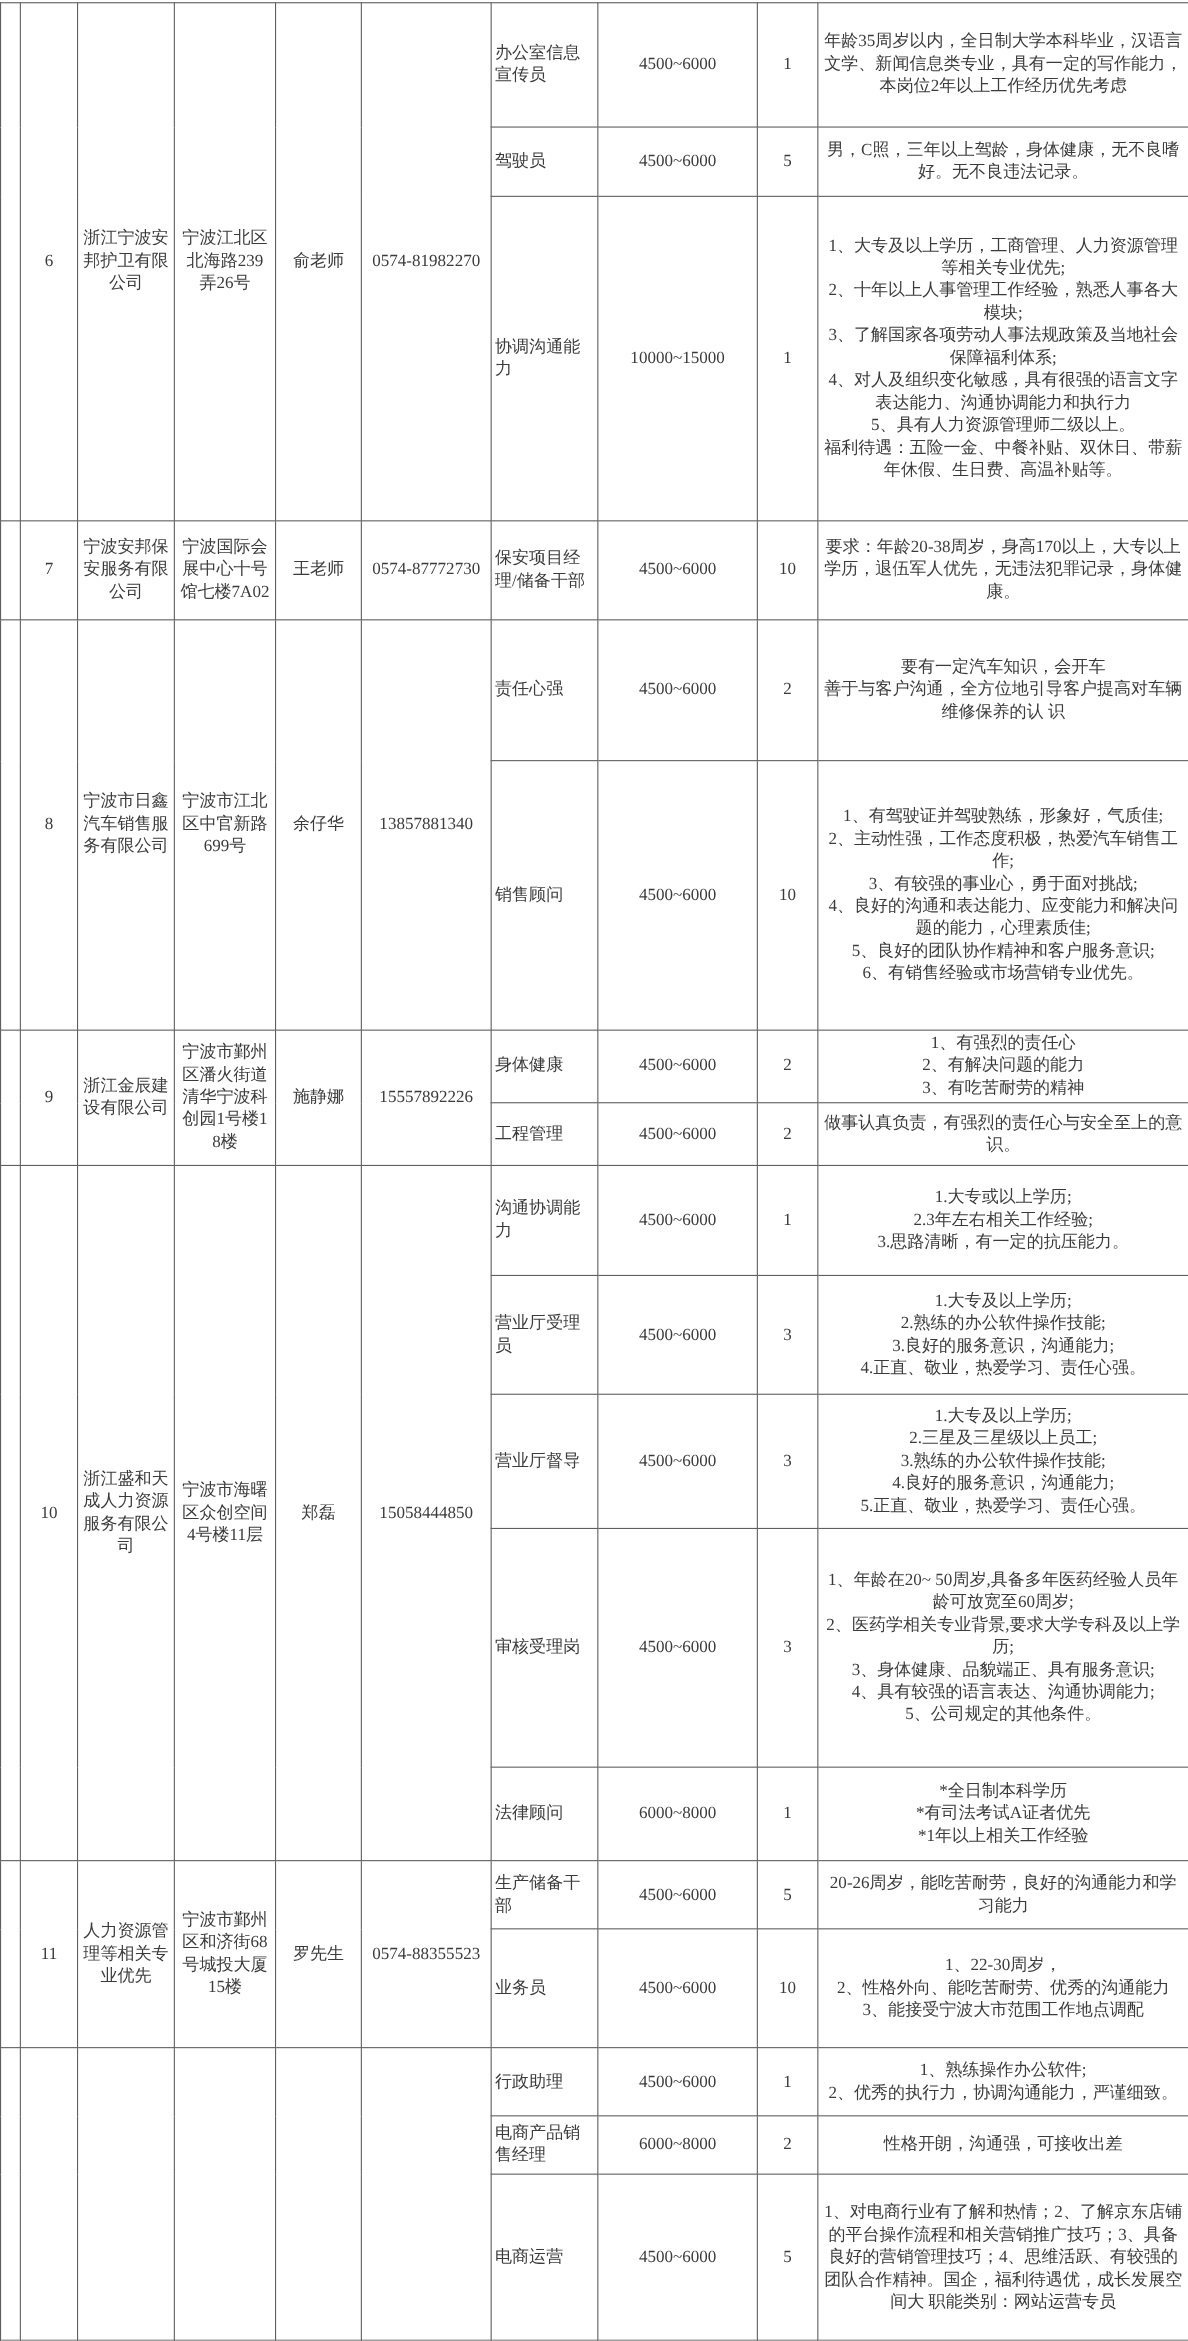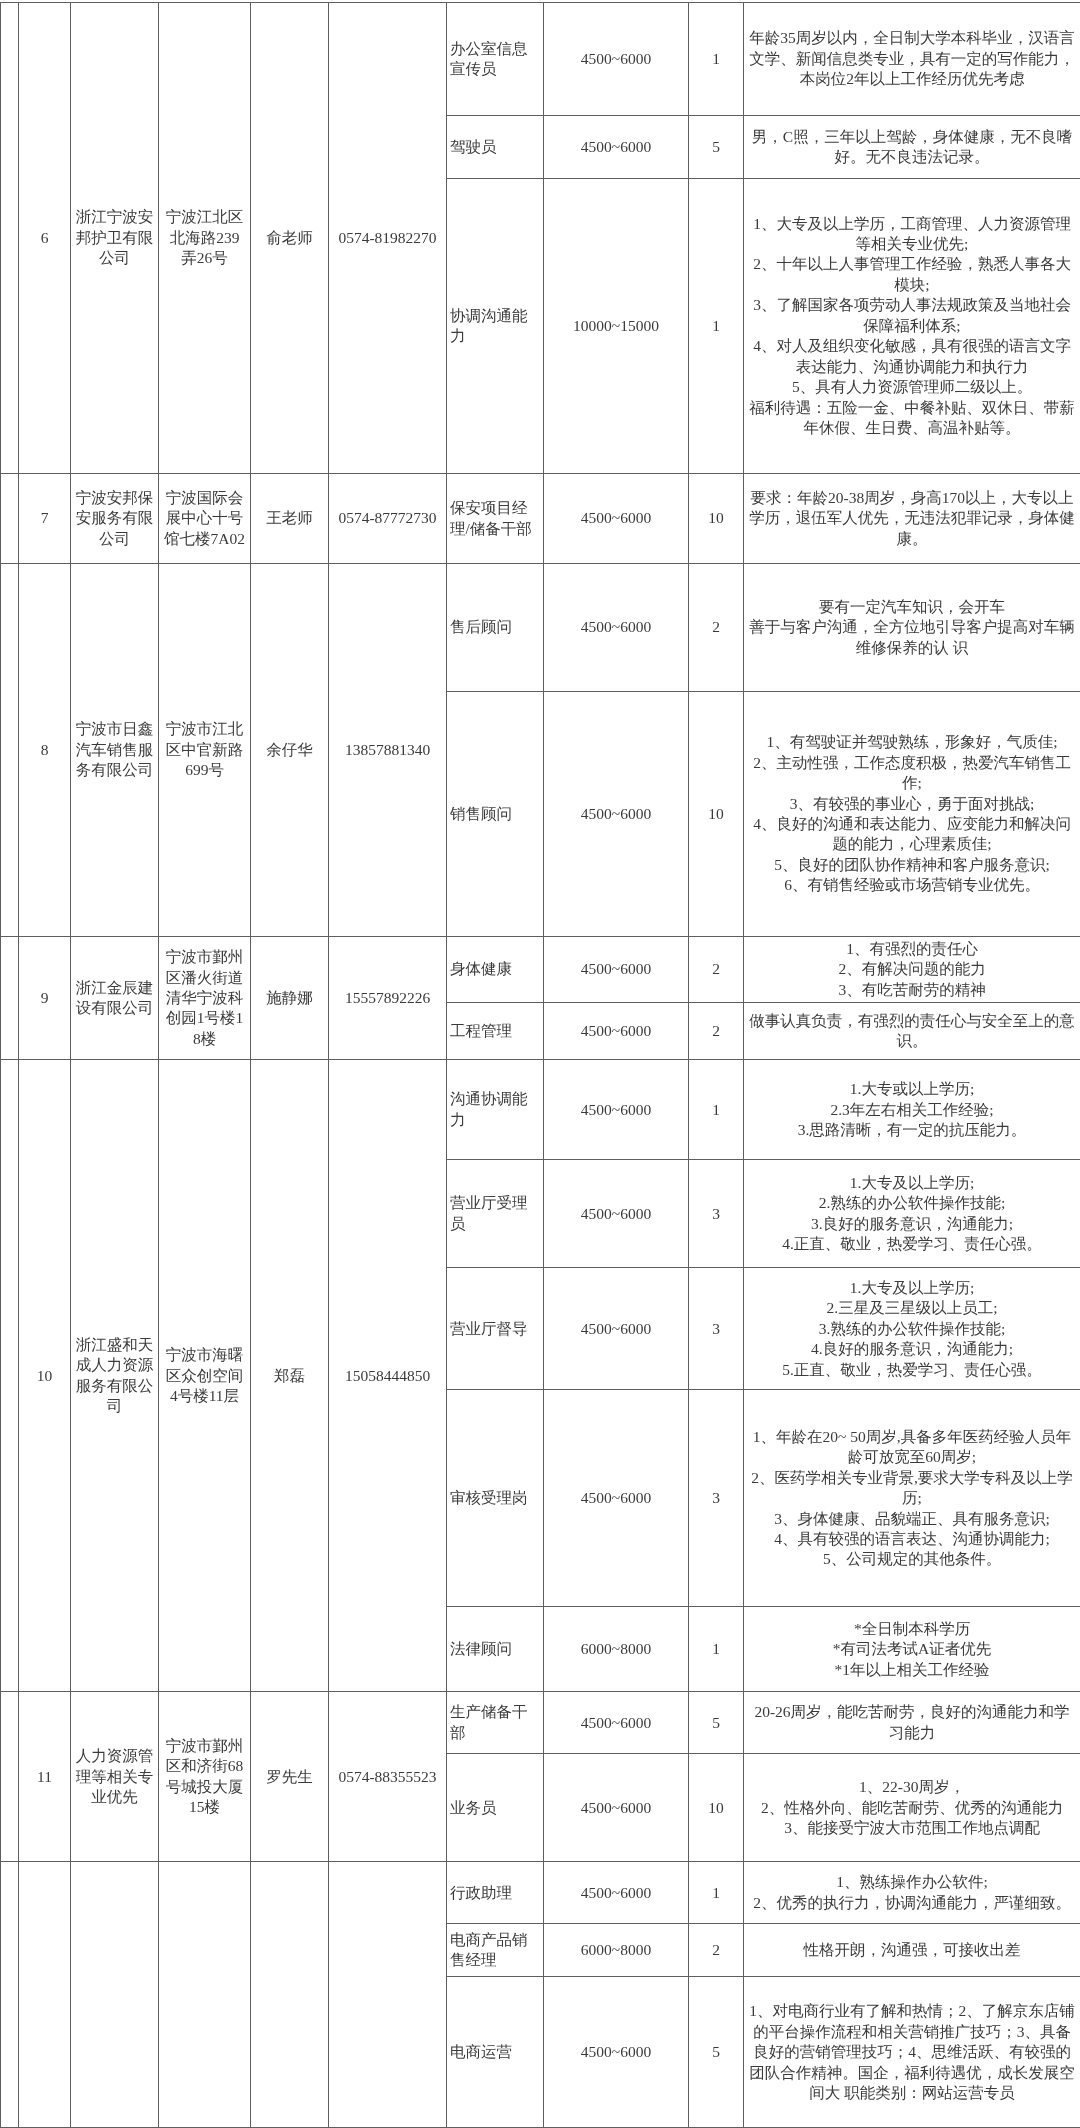--- a/index.html
+++ b/index.html
@@ -95,21 +95,21 @@
     <td class="req">要求：年龄20-38周岁，身高170以上，大专以上学历，退伍军人优先，无违法犯罪记录，身体健康。</td>
   </tr>
 
   <tr style="height:128px">
     <td class="spacer" rowspan="2"></td>
     <td class="num" rowspan="2">8</td>
     <td class="center" rowspan="2">宁波市日鑫汽车销售服务有限公司</td>
     <td class="center" rowspan="2">宁波市江北区中官新路699号</td>
     <td class="center" rowspan="2">余仔华</td>
     <td class="center" rowspan="2">13857881340</td>
-    <td class="pos">售后顾问</td>
+    <td class="pos">责任心强</td>
     <td class="center">4500~6000</td>
     <td class="center">2</td>
     <td class="req">要有一定汽车知识，会开车
 善于与客户沟通，全方位地引导客户提高对车辆维修保养的认  识</td>
   </tr>
   <tr style="height:245px">
     <td class="pos">销售顾问</td>
     <td class="center">4500~6000</td>
     <td class="center">10</td>
     <td class="req">1、有驾驶证并驾驶熟练，形象好，气质佳;

